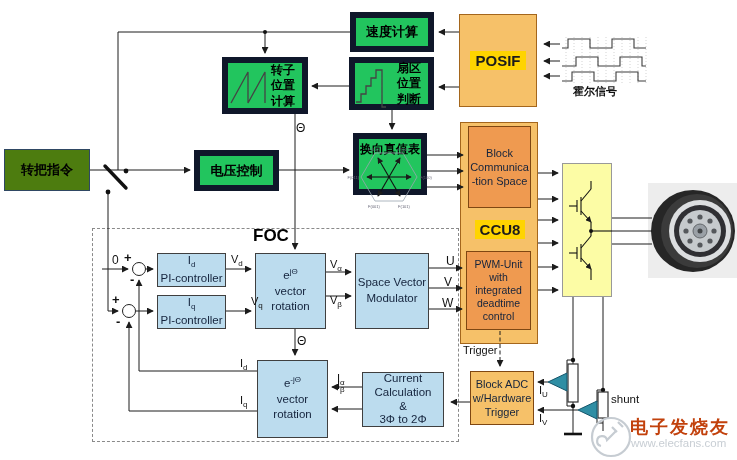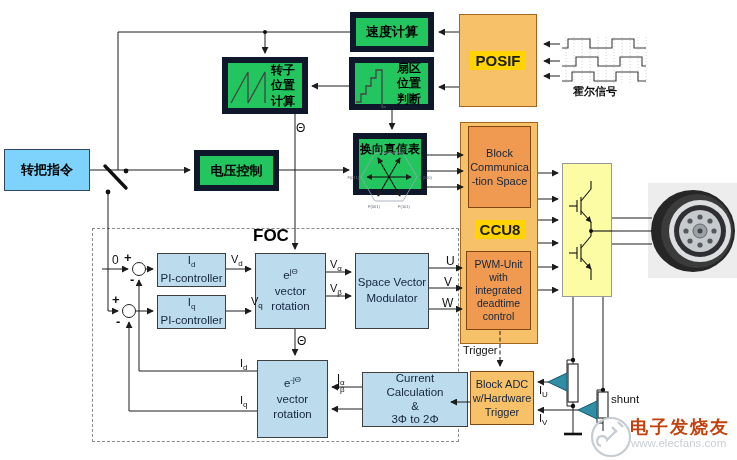--- a/index.html
+++ b/index.html
@@ -2,21 +2,21 @@
 <html><head>
 <meta charset="utf-8">
 <style>
   html,body{margin:0;padding:0;background:#fff;}
   #stage{position:relative;width:737px;height:460px;background:#ffffff;overflow:hidden;
          font-family:"Liberation Sans", sans-serif;color:#111;}
   .box{position:absolute;box-sizing:border-box;display:flex;flex-direction:column;
        align-items:center;justify-content:center;text-align:center;z-index:1;}
   .gray{background:#22c55e;border:6px solid #0f172a;}
   .blue{background:#BCDCEE;border:1px solid #3f3f3f;}
-  .steel{background:#7dd3fc;border:1px solid #2f4763;}
+  .steel{background:#4d7c0f;border:1px solid #2f4763;}
   .orange{background:#F6C169;border:1px solid #A4661C;}
   .innerorange{background:#EF9A50;border:1px solid #7F4712;}
   .paleyellow{background:#FCFCA5;border:1px solid #999;}
   .cn{font-weight:bold;font-size:13px;color:#000;}
   .cn3{font-weight:bold;font-size:12px;line-height:1.3;color:#000;}
   .en{font-size:11px;line-height:1.3;color:#14233c;}
   .en2{font-size:11.5px;line-height:1.35;color:#14233c;}
   .hl{background:#FFD400;font-weight:bold;font-size:15px;color:#1c1c1c;padding:1px 5px;}
   .dashedbox{position:absolute;border:1.5px dashed #8a8a8a;z-index:0;}
   .sig{position:absolute;font-size:11px;color:#111;z-index:6;white-space:nowrap;}
@@ -111,21 +111,21 @@
   </div>
   <div class="box blue en2" style="left:355px;top:253px;width:74px;height:76px;">
     <div>Space Vector</div>
     <div>Modulator</div>
   </div>
   <div class="box blue en2" style="left:257px;top:360px;width:71px;height:78px;">
     <div><span>e</span><sup>-jΘ</sup></div>
     <div>vector</div>
     <div>rotation</div>
   </div>
-  <div class="box blue en2" style="left:362px;top:372px;width:106px;height:55px;">
+  <div class="box blue en2" style="left:362px;top:372px;width:82px;height:55px;">
     <div style="line-height:1.2;">
       <div>Current</div>
       <div>Calculation</div>
       <div>&amp;</div>
       <div>3Φ  to 2Φ</div>
     </div>
   </div>
 
   <div class="box orange en" style="left:470px;top:371px;width:64px;height:54px;border-color:#7F4712;">
     <div>Block ADC</div>
@@ -309,21 +309,21 @@
   <span class="sig" style="left:297px;top:334px;font-size:12px;">Θ</span>
   <span class="sig" style="left:112px;top:253px;font-size:12px;">0</span>
   <span class="sign" style="left:124px;top:250px;">+</span>
   <span class="sign" style="left:130px;top:272px;">-</span>
   <span class="sign" style="left:112px;top:292px;">+</span>
   <span class="sign" style="left:116px;top:314px;">-</span>
 
   <span class="sig" style="left:231px;top:253px;"><span>V</span><sub>d</sub></span>
   <span class="sig" style="left:231px;top:295px;margin-left:20px;"><span>V</span><sub>q</sub></span>
   <span class="sig" style="left:330px;top:258px;"><span>V</span><sub>α</sub></span>
-  <span class="sig" style="left:330px;top:282px;"><span>V</span><sub>β</sub></span>
+  <span class="sig" style="left:330px;top:294px;"><span>V</span><sub>β</sub></span>
   <span class="sig" style="left:446px;top:254px;font-size:12px;">U</span>
   <span class="sig" style="left:444px;top:275px;font-size:12px;">V</span>
   <span class="sig" style="left:442px;top:296px;font-size:12px;">W</span>
   <span class="sig" style="left:240px;top:357px;"><span>I</span><sub>d</sub></span>
   <span class="sig" style="left:240px;top:394px;"><span>I</span><sub>q</sub></span>
   <span class="sig" style="left:337px;top:372px;"><span>I</span><sub>α</sub></span>
   <span class="sig" style="left:337px;top:379px;"><span>I</span><sub>β</sub></span>
   <span class="sig" style="left:539px;top:384px;"><span>I</span><sub>U</sub></span>
   <span class="sig" style="left:539px;top:412px;"><span>I</span><sub>V</sub></span>
   <span class="sig" style="left:463px;top:344px;">Trigger</span>

